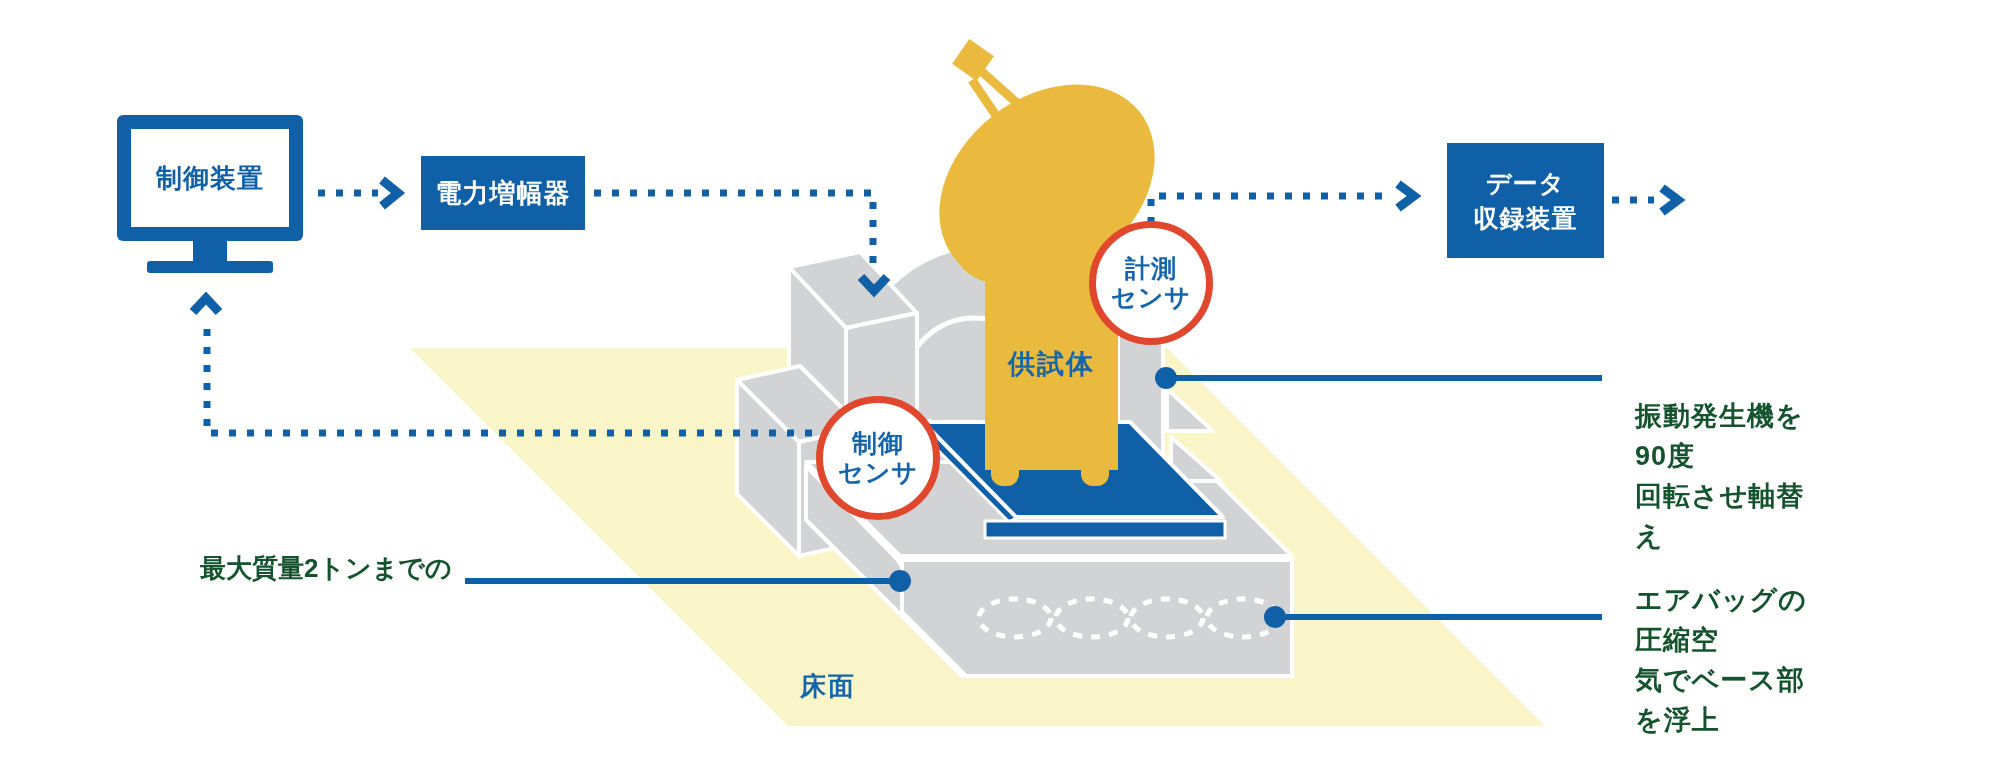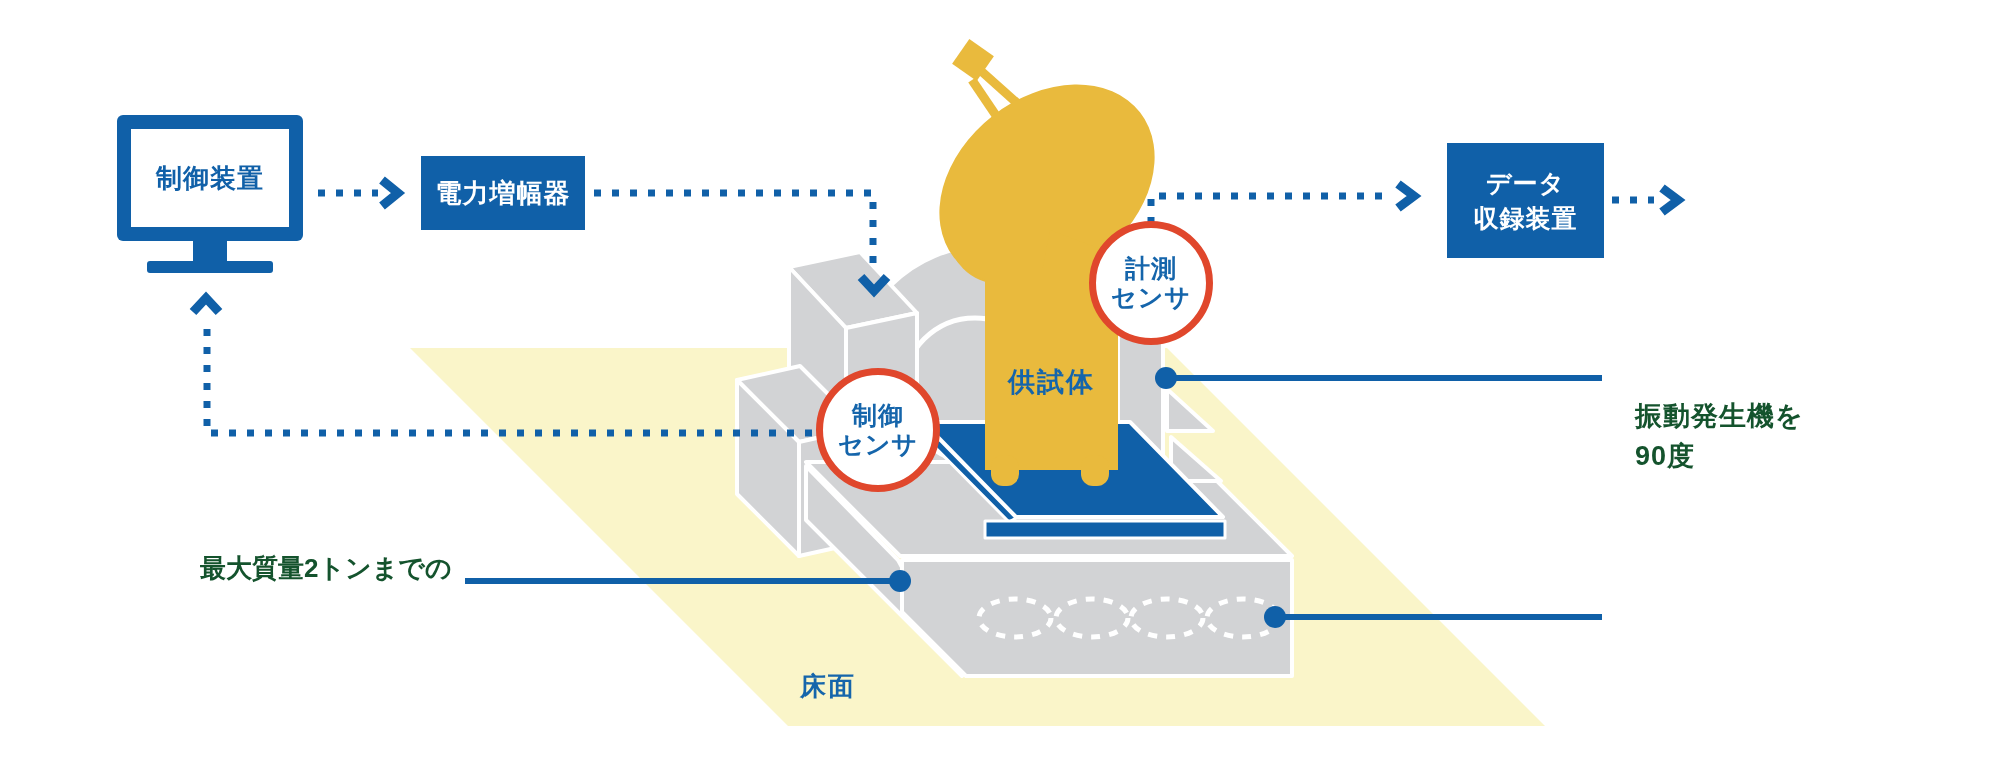--- a/index.html
+++ b/index.html
@@ -139,32 +139,37 @@
   <div class="flowbox" style="left:1447px;top:143px;width:157px;height:115px;font-size:25px;">
     <div class="ln">データ</div>
     <div class="ln">収録装置</div>
   </div>
 
   <div class="flowbox" style="left:421px;top:156px;width:164px;height:74px;font-size:26px;">
     <div class="ln">電力増幅器</div>
   </div>
 
 
-  <div class="sensor-circle" style="left:816px;top:368px;">
+  <div class="sensor-circle" style="left:816px;top:396px;">
     <div>制御</div>
     <div>センサ</div>
   </div>
   <div class="sensor-circle" style="left:1089px;top:221px;">
     <div>計測</div>
     <div>センサ</div>
   </div>
 
-  <div class="inline-label" style="left:985px;top:364px;width:133px;text-align:center;font-size:27px;letter-spacing:2px;">供試体</div>
+  <div class="inline-label" style="left:985px;top:346px;width:133px;text-align:center;font-size:27px;letter-spacing:2px;">供試体</div>
   <div class="inline-label" style="left:800px;top:669px;font-size:26px;letter-spacing:2px;">床面</div>
 
   <div class="note note-small" style="left:200px;top:552px;">
     <div>最大質量2トンまでの</div>
   </div>
   <div class="note" style="left:1635px;top:396px;">
     <div>振動発生機を90度</div>
+    <div>回転させ軸替え</div>
+  </div>
+  <div class="note" style="left:1635px;top:580px;">
+    <div>エアバッグの圧縮空</div>
+    <div>気でベース部を浮上</div>
   </div>
 
 </div>
 
 </body></html>

